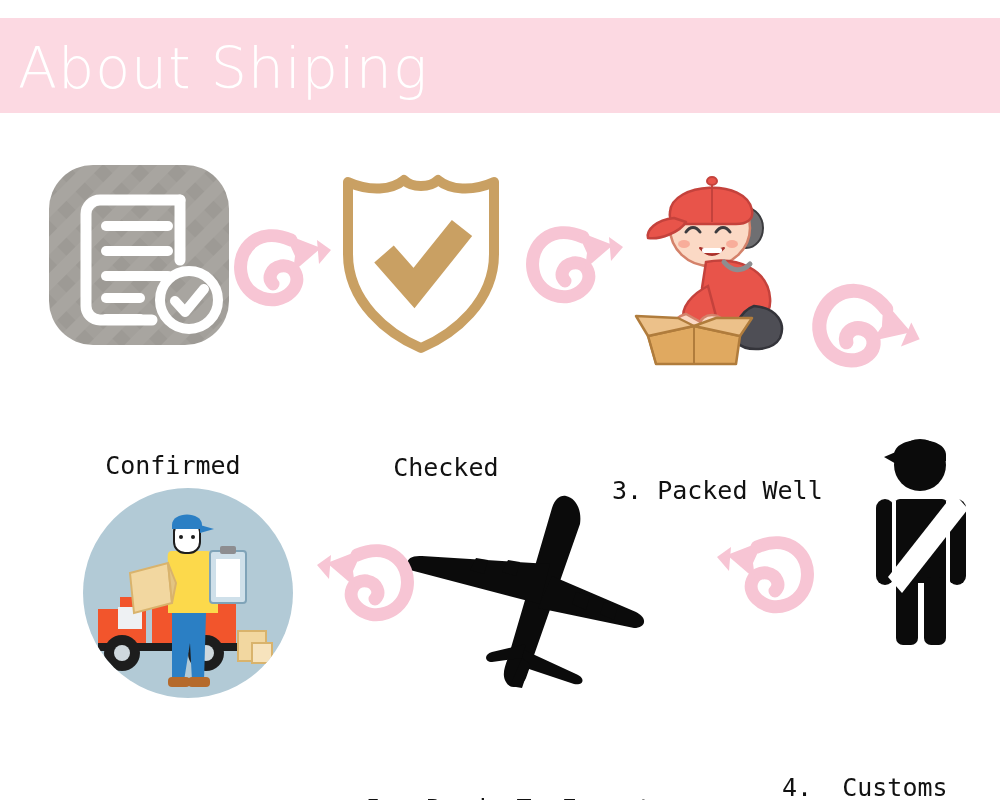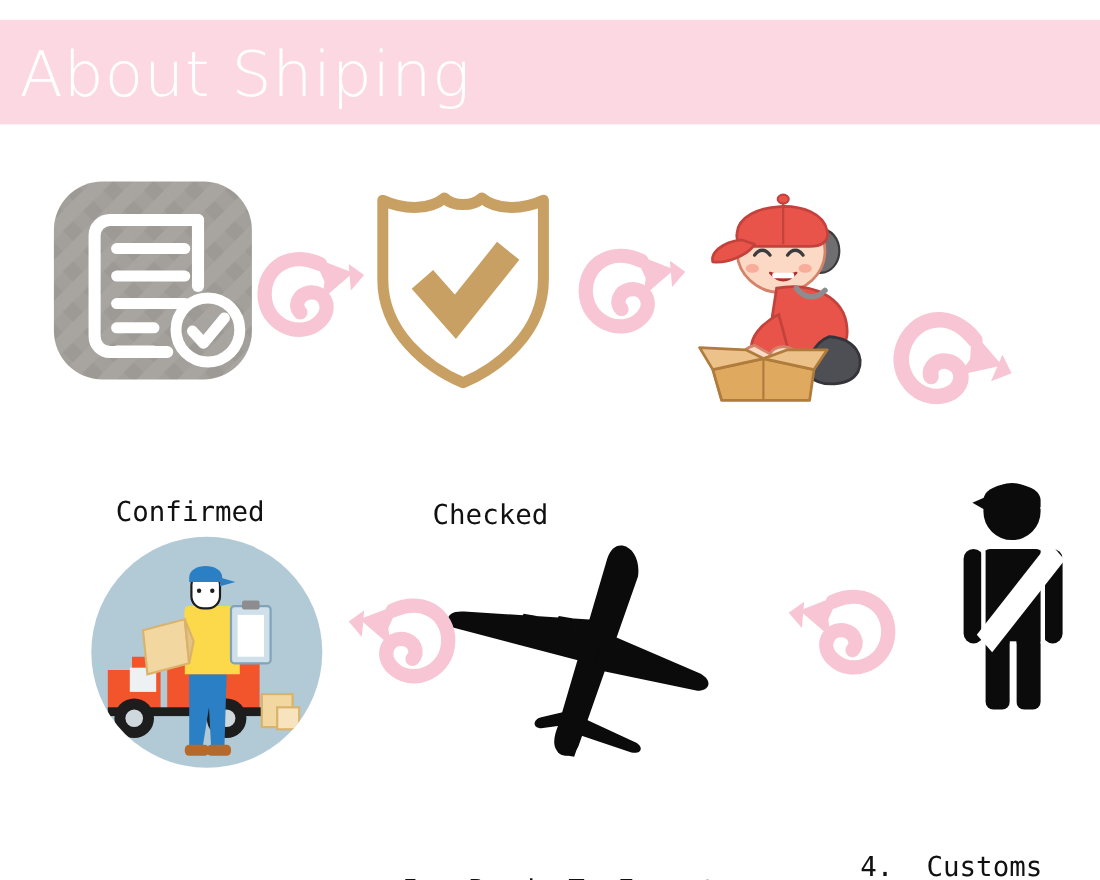--- a/index.html
+++ b/index.html
@@ -152,20 +152,23 @@
       <ellipse cx="84" cy="158" rx="12" ry="9" fill="#fbd9c5" stroke="#d4826a" stroke-width="2.5"></ellipse>
 
       <path d="M20 170 L66 160 L112 170 L108 198 L28 198 Z" fill="#e0a960" stroke="#b07c3c" stroke-width="2.5" stroke-linejoin="round"></path>
       <path d="M20 170 L8 150 L50 152 L66 160 Z" fill="#ecc18a" stroke="#b07c3c" stroke-width="2.5" stroke-linejoin="round"></path>
       <path d="M112 170 L124 152 L88 152 L66 160 Z" fill="#ecc18a" stroke="#b07c3c" stroke-width="2.5" stroke-linejoin="round"></path>
       <path d="M66 160 L66 198" stroke="#b07c3c" stroke-width="2" fill="none"></path>
       <path d="M20 170 L28 198" stroke="#b07c3c" stroke-width="2" fill="none"></path>
     </svg>
   </div>
 
+  <div class="step-label" style="left:612px;top:398px;">
+    <div>3. Packed Well</div>
+  </div>
 
   <div class="swirl" style="left:808px;top:278px;">
     <svg width="120" height="118" viewBox="0 0 110 105">
       <g transform="rotate(28 55 52)">
         <g fill="none" stroke="#f7c5d4" stroke-linecap="round">
           <path d="M58 22 C26 8 4 30 8 55 C12 80 42 90 58 74 C70 62 62 46 48 48 C38 50 34 60 40 66" stroke-width="13"></path>
         </g>
         <path d="M52 16 L88 30 L60 54 L62 38 Z" fill="#f7c5d4"></path>
         <path d="M84 22 L98 32 L86 46 Z" fill="#f7c5d4"></path>
       </g>

